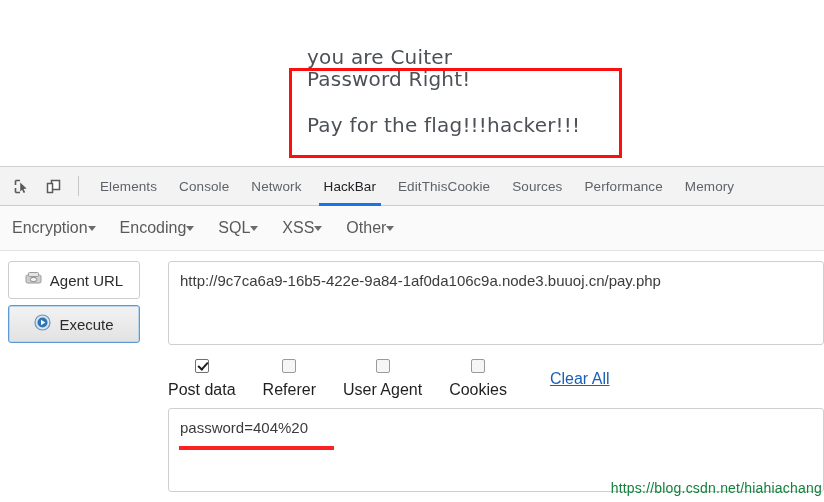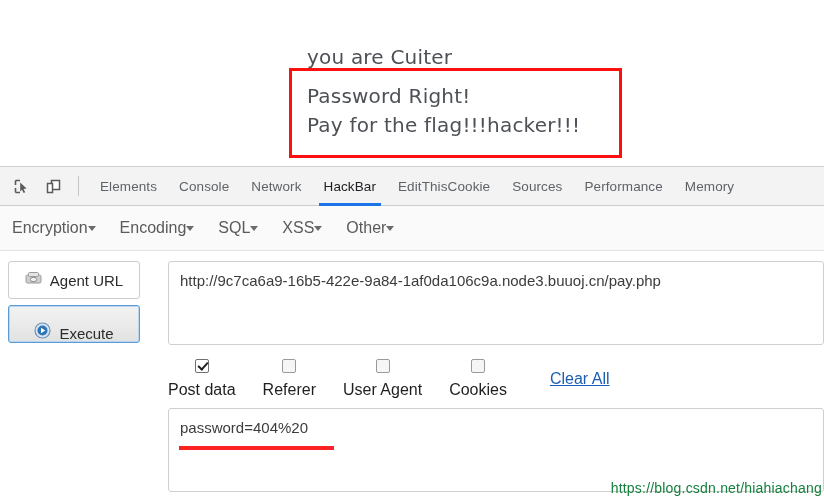--- a/index.html
+++ b/index.html
@@ -27,21 +27,21 @@
   }
   .page-line {
     position: absolute;
     font-family: "DejaVu Sans", sans-serif;
     font-size: 20px;
     color: #4d5156;
     white-space: nowrap;
     letter-spacing: 0.2px;
   }
   #page-line-0 { left: 288px; top: 45px; }
-  #page-line-1 { left: 288px; top: 84px; }
+  #page-line-1 { left: 288px; top: 67px; }
   #page-line-2 { left: 288px; top: 113px; }
 
   #annot-box {
     position: absolute;
     left: 270px;
     top: 68px;
     width: 333px;
     height: 90px;
     border: 3px solid #fb0f0f;
     box-sizing: border-box;
@@ -162,21 +162,20 @@
     gap: 8px;
     font-size: 15px;
     color: #2b2b2b;
     box-sizing: border-box;
     font-family: "Liberation Sans", sans-serif;
   }
   .hb-btn.active {
     border: 1px solid #5b9bd5;
     background: linear-gradient(to bottom, #f3f3f3 0%, #e2e2e2 100%);
     box-shadow: 0 0 0 1px #b9d6ee inset;
-    align-items: flex-end;
   }
 
   
   #rightpane {
     position: absolute;
     left: 168px;
     top: 10px;
     right: 0;
     bottom: 0;
   }

